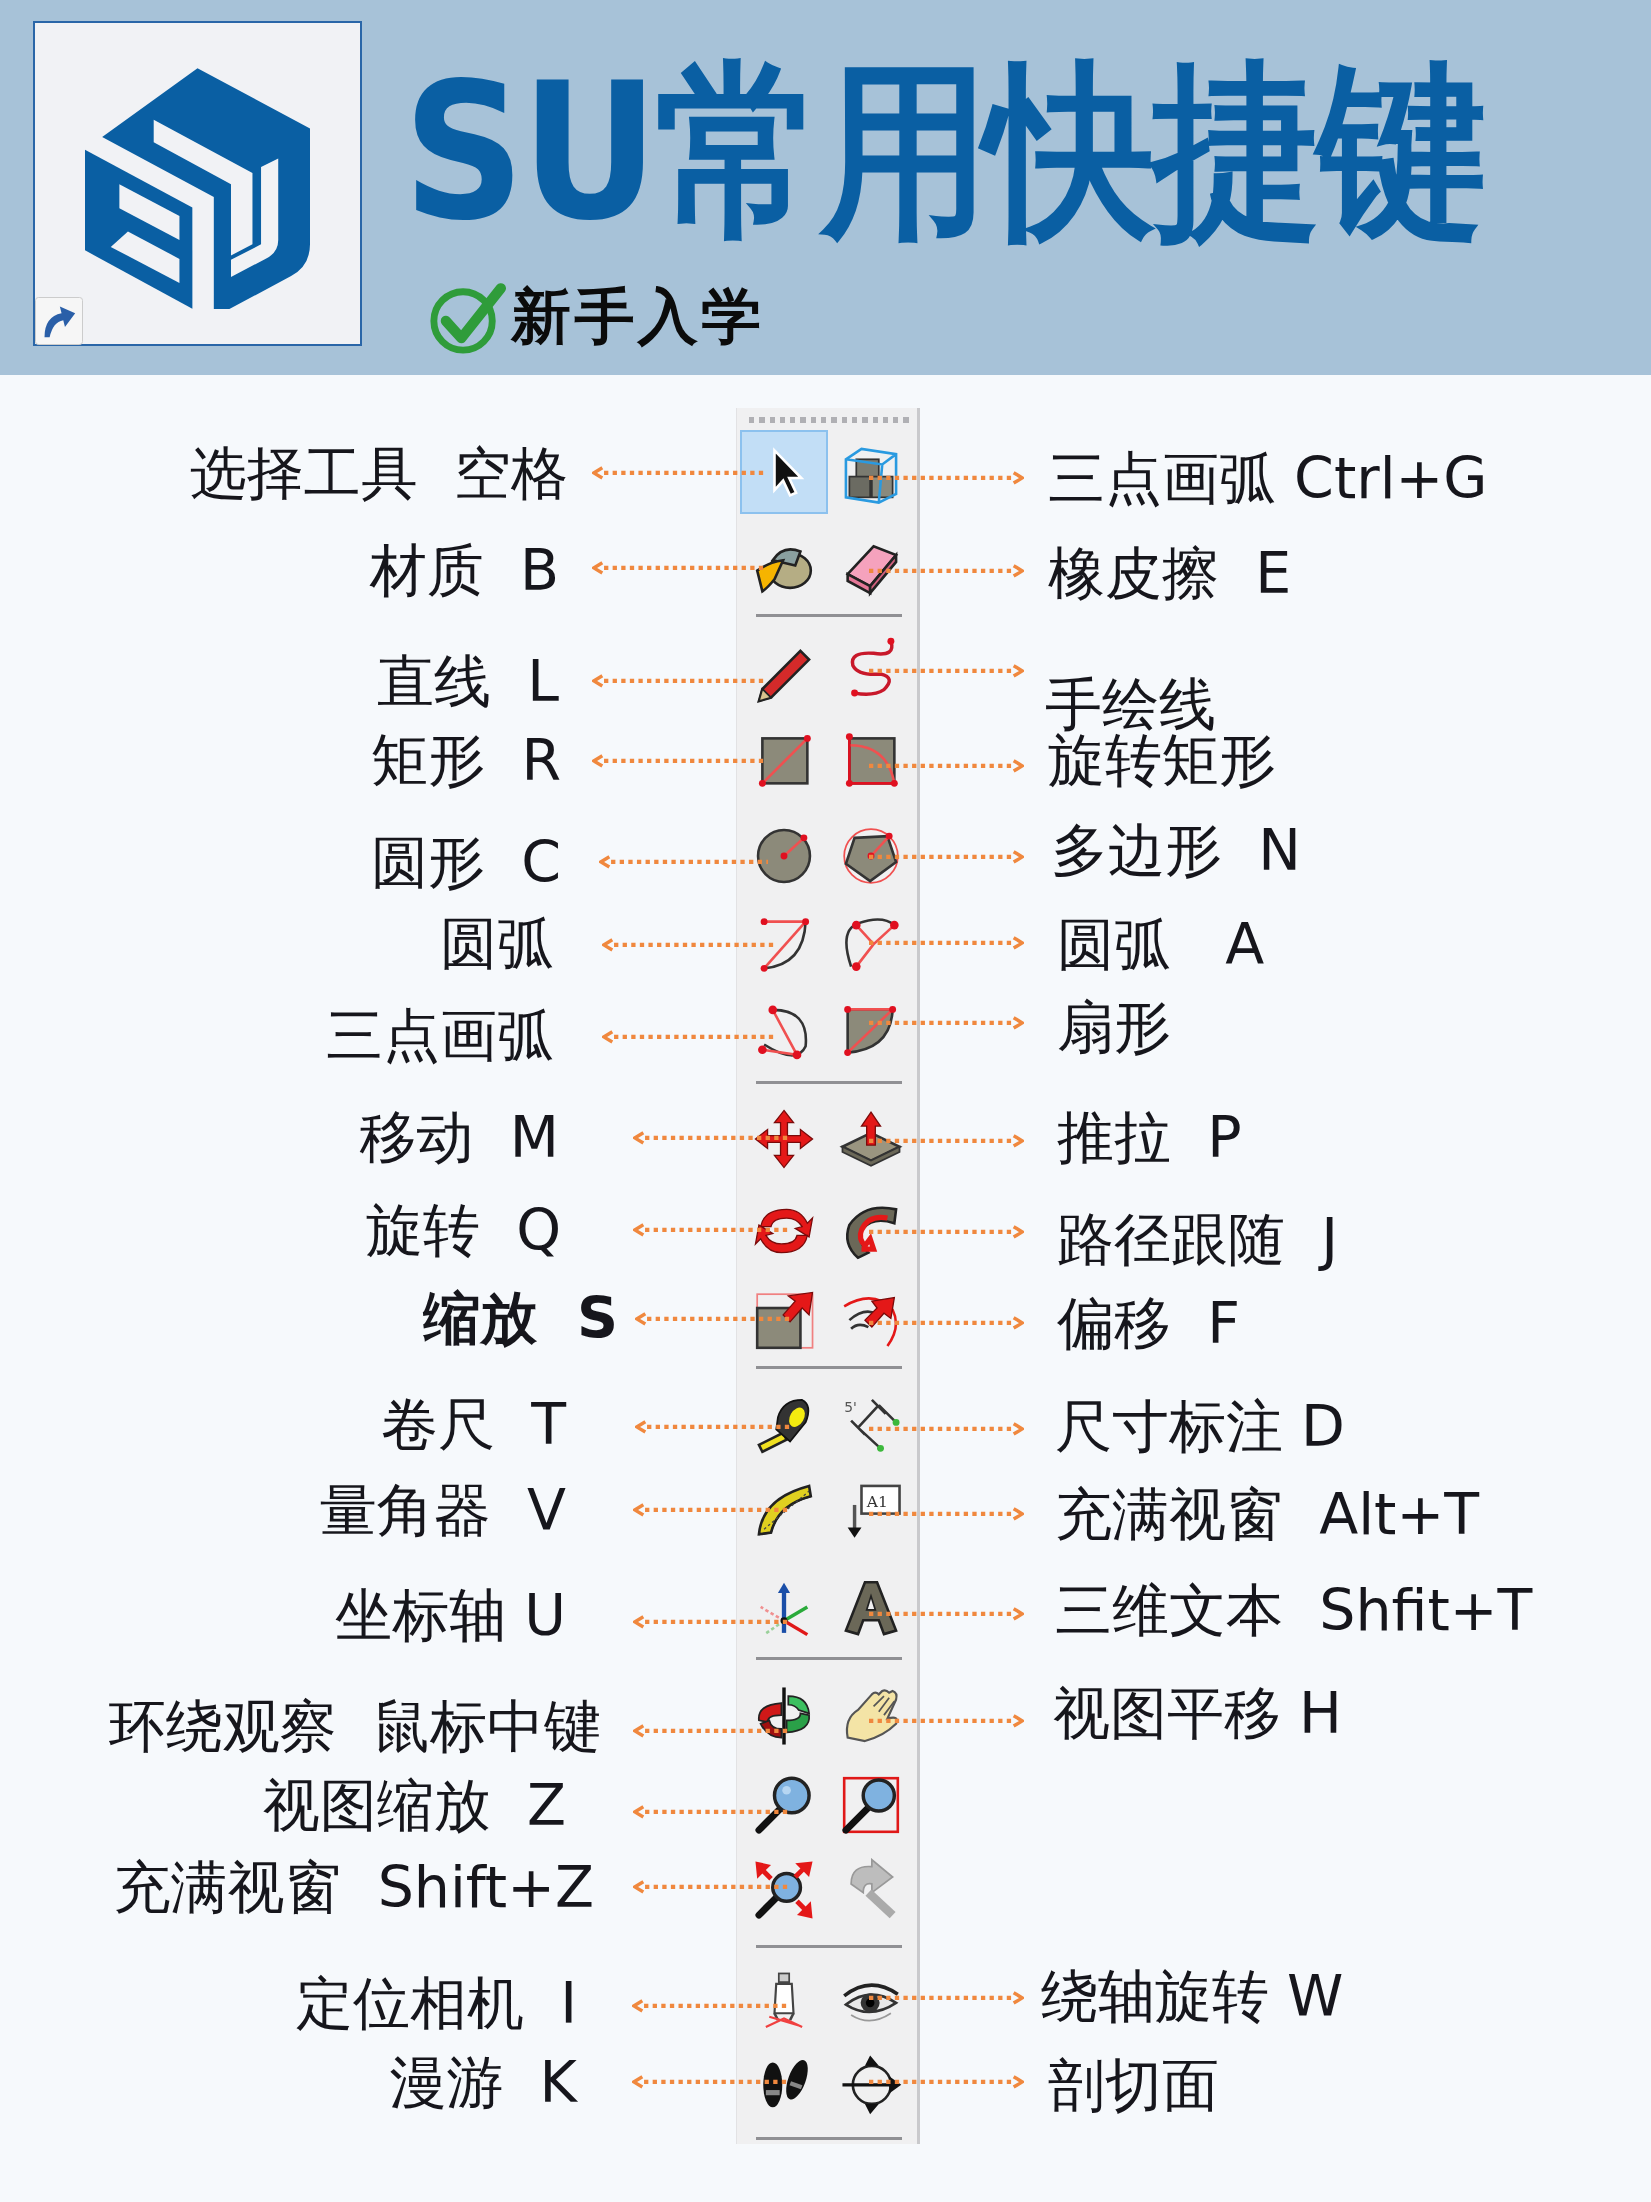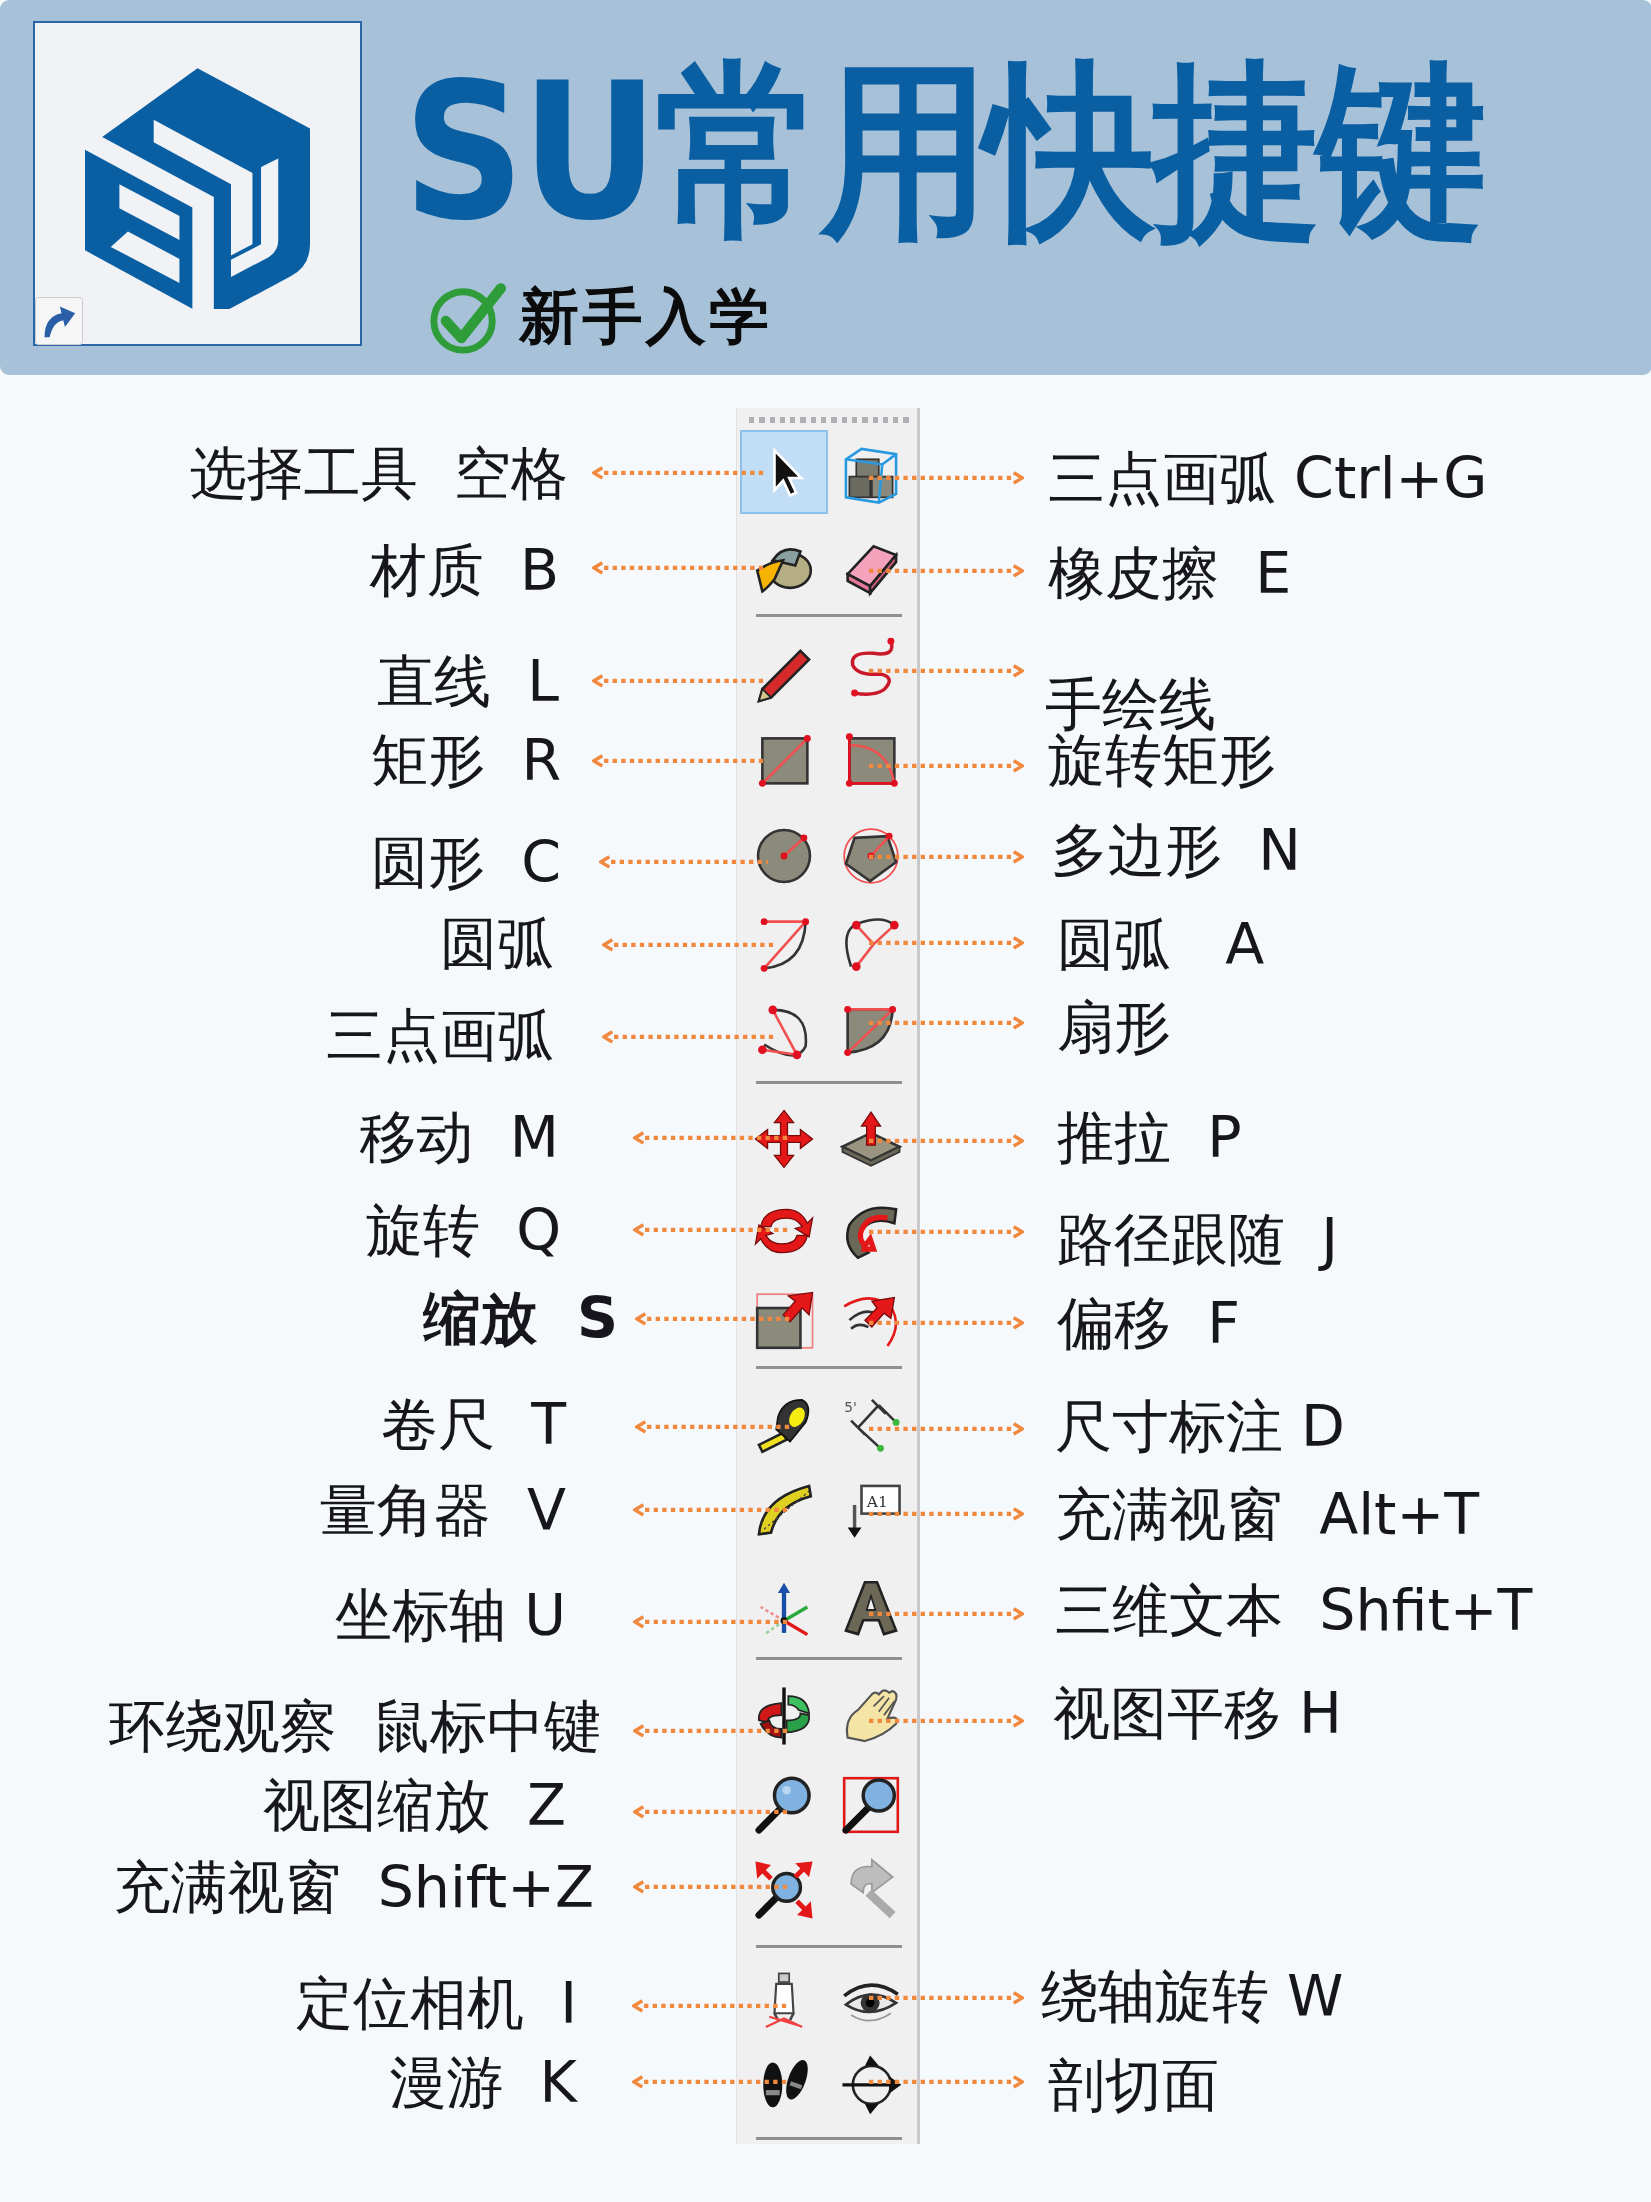--- a/index.html
+++ b/index.html
@@ -1,28 +1,28 @@
 <!DOCTYPE html>
 <html style="font-size:13.8px"><head>
 <meta charset="utf-8">
 <style>
   * { box-sizing: border-box; margin: 0; padding: 0; }
   html, body { width: 1652px; height: 2203px; overflow: hidden; }
   body { background: #f6f9fc; font-family: "DejaVu Sans", "Liberation Sans", sans-serif; color: #16161c; position: relative; }
 
-  .header { position: absolute; left: 0; top: 0; width: 1652px; height: 375px; background: #a7c2d8; border-radius: 9px; }
+  .header { position: absolute; left: 0; top: 0; width: 1652px; height: 375px; background: #a7c2d8; }
   .logo-box { position: absolute; left: 33px; top: 20.6px; width: 329px; height: 325px; background: #f1f2f5; border: 2.6px solid #2a66a8; }
   .logo-box svg.logo { position: absolute; left: 50px; top: 45px; width: 225px; height: 241px; }
   .shortcut-badge { position: absolute; left: 0; top: 274px; width: 48px; height: 48px; background: #f6f6f6; border: 0.9px solid #ccc; border-radius: 3.4px; }
   .shortcut-badge svg { width: 46px; height: 46px; }
 
   .title { position: absolute; left: 403px; top: 52px; height: 198px; display: flex; align-items: center;
            font-family: "DejaVu Sans", sans-serif; font-weight: bold; font-size: 169px; color: #0a5fa3; letter-spacing: -3.4px; line-height: 1; white-space: nowrap; transform: scaleY(1.12); transform-origin: left center; }
 
-  .subtitle { position: absolute; top: 274px; height: 86px; display: flex; align-items: center; gap: 13px; }
+  .subtitle { position: absolute; top: 274px; height: 86px; display: flex; align-items: center; gap: 5px; }
   .subtitle .check { width: 79px; height: 79px; }
   .subtitle .txt { font-weight: bold; font-size: 60px; color: #0b0b0b; letter-spacing: 3.4px; white-space: nowrap; }
   .sub1 { left: 427px; }
   .sub2 { left: 881px; }
 
   .toolbar { position: absolute; left: 736px; top: 408px; width: 184px; height: 1736px; background: #f0f0f1; border-right: 3.4px solid #c9c9cc; border-left: 0.9px solid #e2e2e4; }
   .grip { position: absolute; left: 12px; top: 8.6px; width: 163px; height: 6.9px;
           background-image: repeating-linear-gradient(90deg, #b0b0b4 0 5.2px, transparent 5.2px 10.3px); }
   .sep { position: absolute; left: 19px; width: 146px; height: 2.6px; background: #909094; }
   .tool { position: absolute; width: 76px; height: 76px; display: flex; align-items: center; justify-content: center; }

